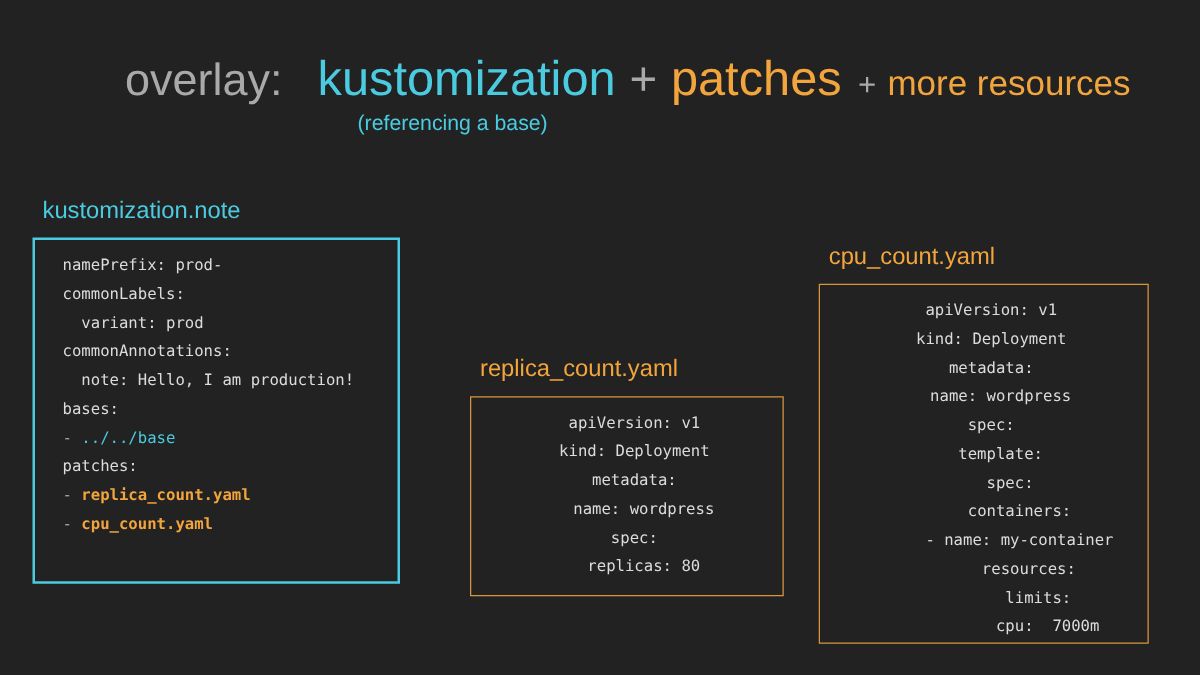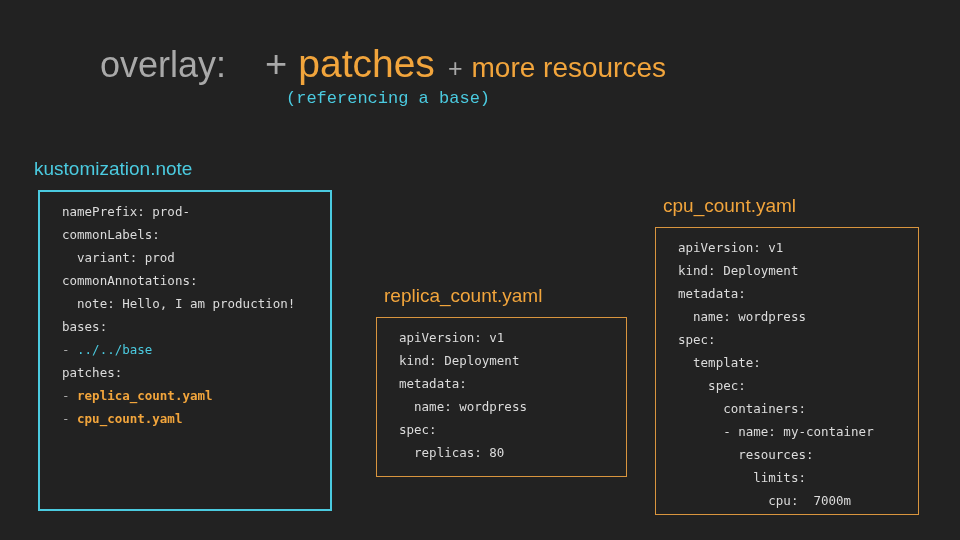--- a/index.html
+++ b/index.html
@@ -30,71 +30,71 @@
   .t-patches   { font-size: 39px; color: var(--orange); text-align: right; }
   .t-plus-sm   { font-size: 25px; color: var(--gray);   margin: 0 9px 0 13px; }
   .t-more      { font-size: 28px; color: var(--orange); }
 
   .subtitle {
     position: absolute;
     left: 286px;
     top: 89px;
     font-size: 17px;
     color: var(--cyan);
-    font-family: Liberation Mono, monospace;
   }
 
   
   .file-card { position: absolute; }
   .file-label {
     font-size: 19px;
     line-height: 22px;
     margin: 0 0 10px 8px;
   }
   .file-label.cyan   { color: var(--cyan); }
   .file-label.orange { color: var(--orange); }
 
   .code-box {
     box-sizing: border-box;
     padding: 8px 10px 8px 22px;
     background: transparent;
   }
   .code-box.cyan   { border: 2px solid var(--cyan); }
-  .code-box.orange { border: 1.5px solid var(--orange-border); }
+  .code-box.orange { border: 1.5px solid var(--orange-border); text-align: center; }
 
   .code-box pre {
     margin: 0;
     font-family: "DejaVu Sans Mono", monospace;
     font-size: 12.5px;
     line-height: 23px;
     white-space: pre;
   }
   .code-line { height: 23px; }
   .seg-p { color: var(--code); }
   .seg-d { color: var(--dash); }
   .seg-c { color: var(--cyan);   font-weight: normal; }
   .seg-o { color: var(--orange); font-weight: bold; }
 
   
   #card-kustomization { left: 26px;  top: 158px; }
-  #card-kustomization .code-box { width: 294px; height: 321px; margin-left: 12px; }
+  #card-kustomization .code-box { width: 294px; height: 277px; }
 
   #card-replica { left: 376px; top: 285px; }
   #card-replica .code-box { width: 251px; height: 160px; }
 
   #card-cpu { left: 655px; top: 195px; }
   #card-cpu .code-box { width: 264px; height: 288px; }
 </style>
 </head>
 <body>
 
 <div class="slide">
 
   <div class="title-row">
     <span class="t-overlay">overlay:</span>
+    <span class="t-kustom">kustomization</span>
     <span class="t-plus-big">+</span>
     <span class="t-patches">patches</span>
     <span class="t-plus-sm">+</span>
     <span class="t-more">more resources</span>
   </div>
 
   <div class="subtitle">(referencing a base)</div>
 
   <div class="file-card" id="card-kustomization">
     <div class="file-label cyan">kustomization.note</div>

